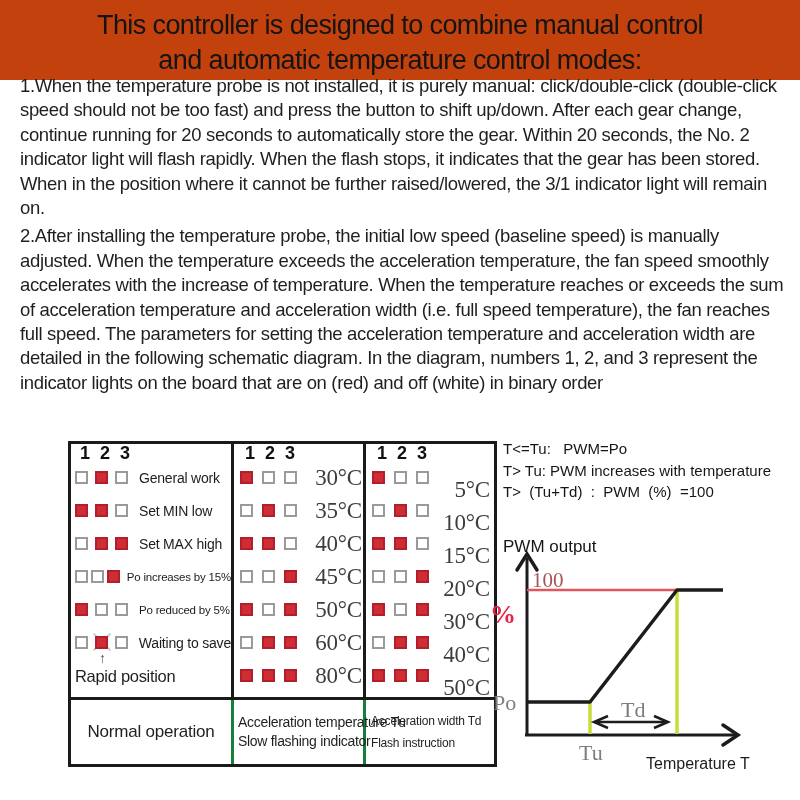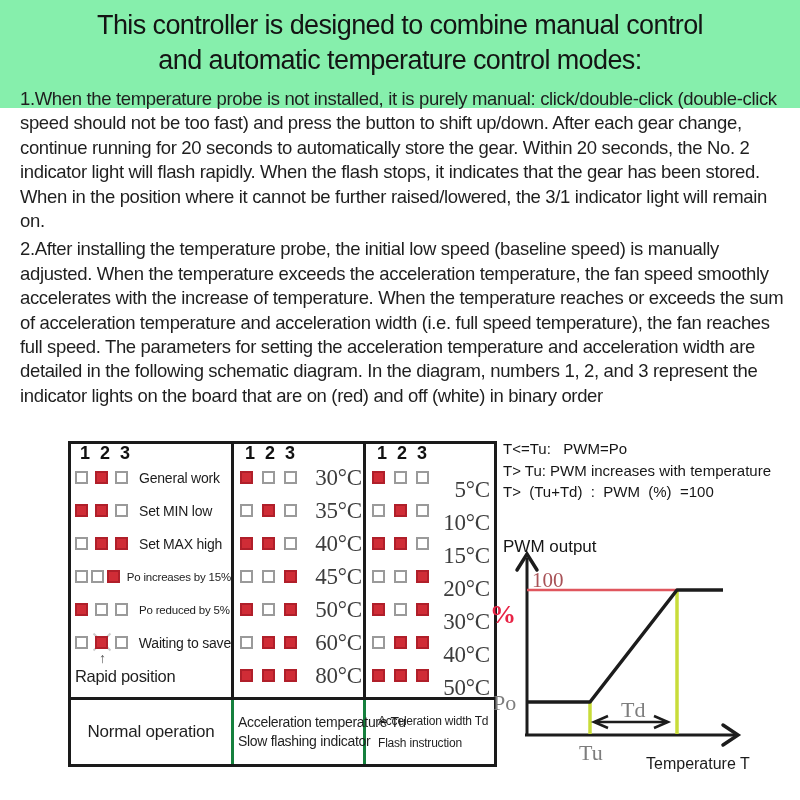--- a/index.html
+++ b/index.html
@@ -1,41 +1,41 @@
 <!DOCTYPE html>
 <html><head>
 <meta charset="utf-8">
 <style>
   html,body{margin:0;padding:0;}
   body{width:800px;height:800px;position:relative;background:#ffffff;
        font-family:"Liberation Sans",sans-serif;color:#1f1f1f;overflow:hidden;}
 
   
-  .banner{position:absolute;left:0;top:0;width:800px;height:108px;background:#86efac;
+  .banner{position:absolute;left:0;top:0;width:800px;height:80px;background:#c2410c;
           text-align:center;color:#141414;}
   .banner .bline{font-size:27px;letter-spacing:-0.6px;line-height:35px;}
   .banner .bline:first-child{padding-top:8px;}
 
   
-  .intro{position:absolute;left:20px;top:87px;width:772px;}
+  .intro{position:absolute;left:20px;top:74px;width:772px;}
   .intro p{margin:0 0 4px 0;font-size:18.5px;letter-spacing:-0.35px;line-height:24.4px;}
 
   
   .itable{position:absolute;left:68px;top:441px;width:429px;height:326px;
           display:grid;grid-template-columns:163px 132px 128px;grid-template-rows:256px 64px;
           border:3px solid #1a1a1a;box-sizing:border-box;background:#fff;}
   .itable>div{box-sizing:border-box;}
   .mcell{border-right:3px solid #1a1a1a;border-bottom:3px solid #1a1a1a;position:relative;
          padding:2px 0 0 4px;overflow:visible;}
   .mcell.c2{border-right:none;}
   .fcell{border-right:3px solid #15803d;display:flex;flex-direction:column;justify-content:center;}
   .fcell.f2{border-right:none;}
   .f0{align-items:center;font-size:17px;letter-spacing:-0.2px;}
   .f1{padding-left:4px;font-size:14px;letter-spacing:-0.3px;line-height:19px;white-space:nowrap;}
-  .f2{padding-left:12px;font-size:12px;letter-spacing:-0.2px;line-height:22px;white-space:nowrap;}
+  .f2{padding-left:5px;font-size:12px;letter-spacing:-0.2px;line-height:22px;white-space:nowrap;}
 
   .colhead{display:flex;height:15px;line-height:15px;font-weight:bold;font-size:18px;color:#111;}
   .colhead span{width:20px;text-align:center;}
   .c1 .colhead,.c2 .colhead{margin-left:2px;}
   .lrow{height:33px;display:flex;align-items:center;}
   .boxwrap{width:20px;display:flex;position:relative;}
   .box{width:13px;height:13px;border:2px solid #9a9a9a;background:#fff;box-sizing:border-box;}
   .box.on{border-color:#b01f2a;background:#d02c36;}
   .c1 .boxwrap,.c2 .boxwrap{margin-left:2px;}
   .boxwrap.flash::before,.boxwrap.flash::after{content:"";position:absolute;left:-5px;top:5px;

